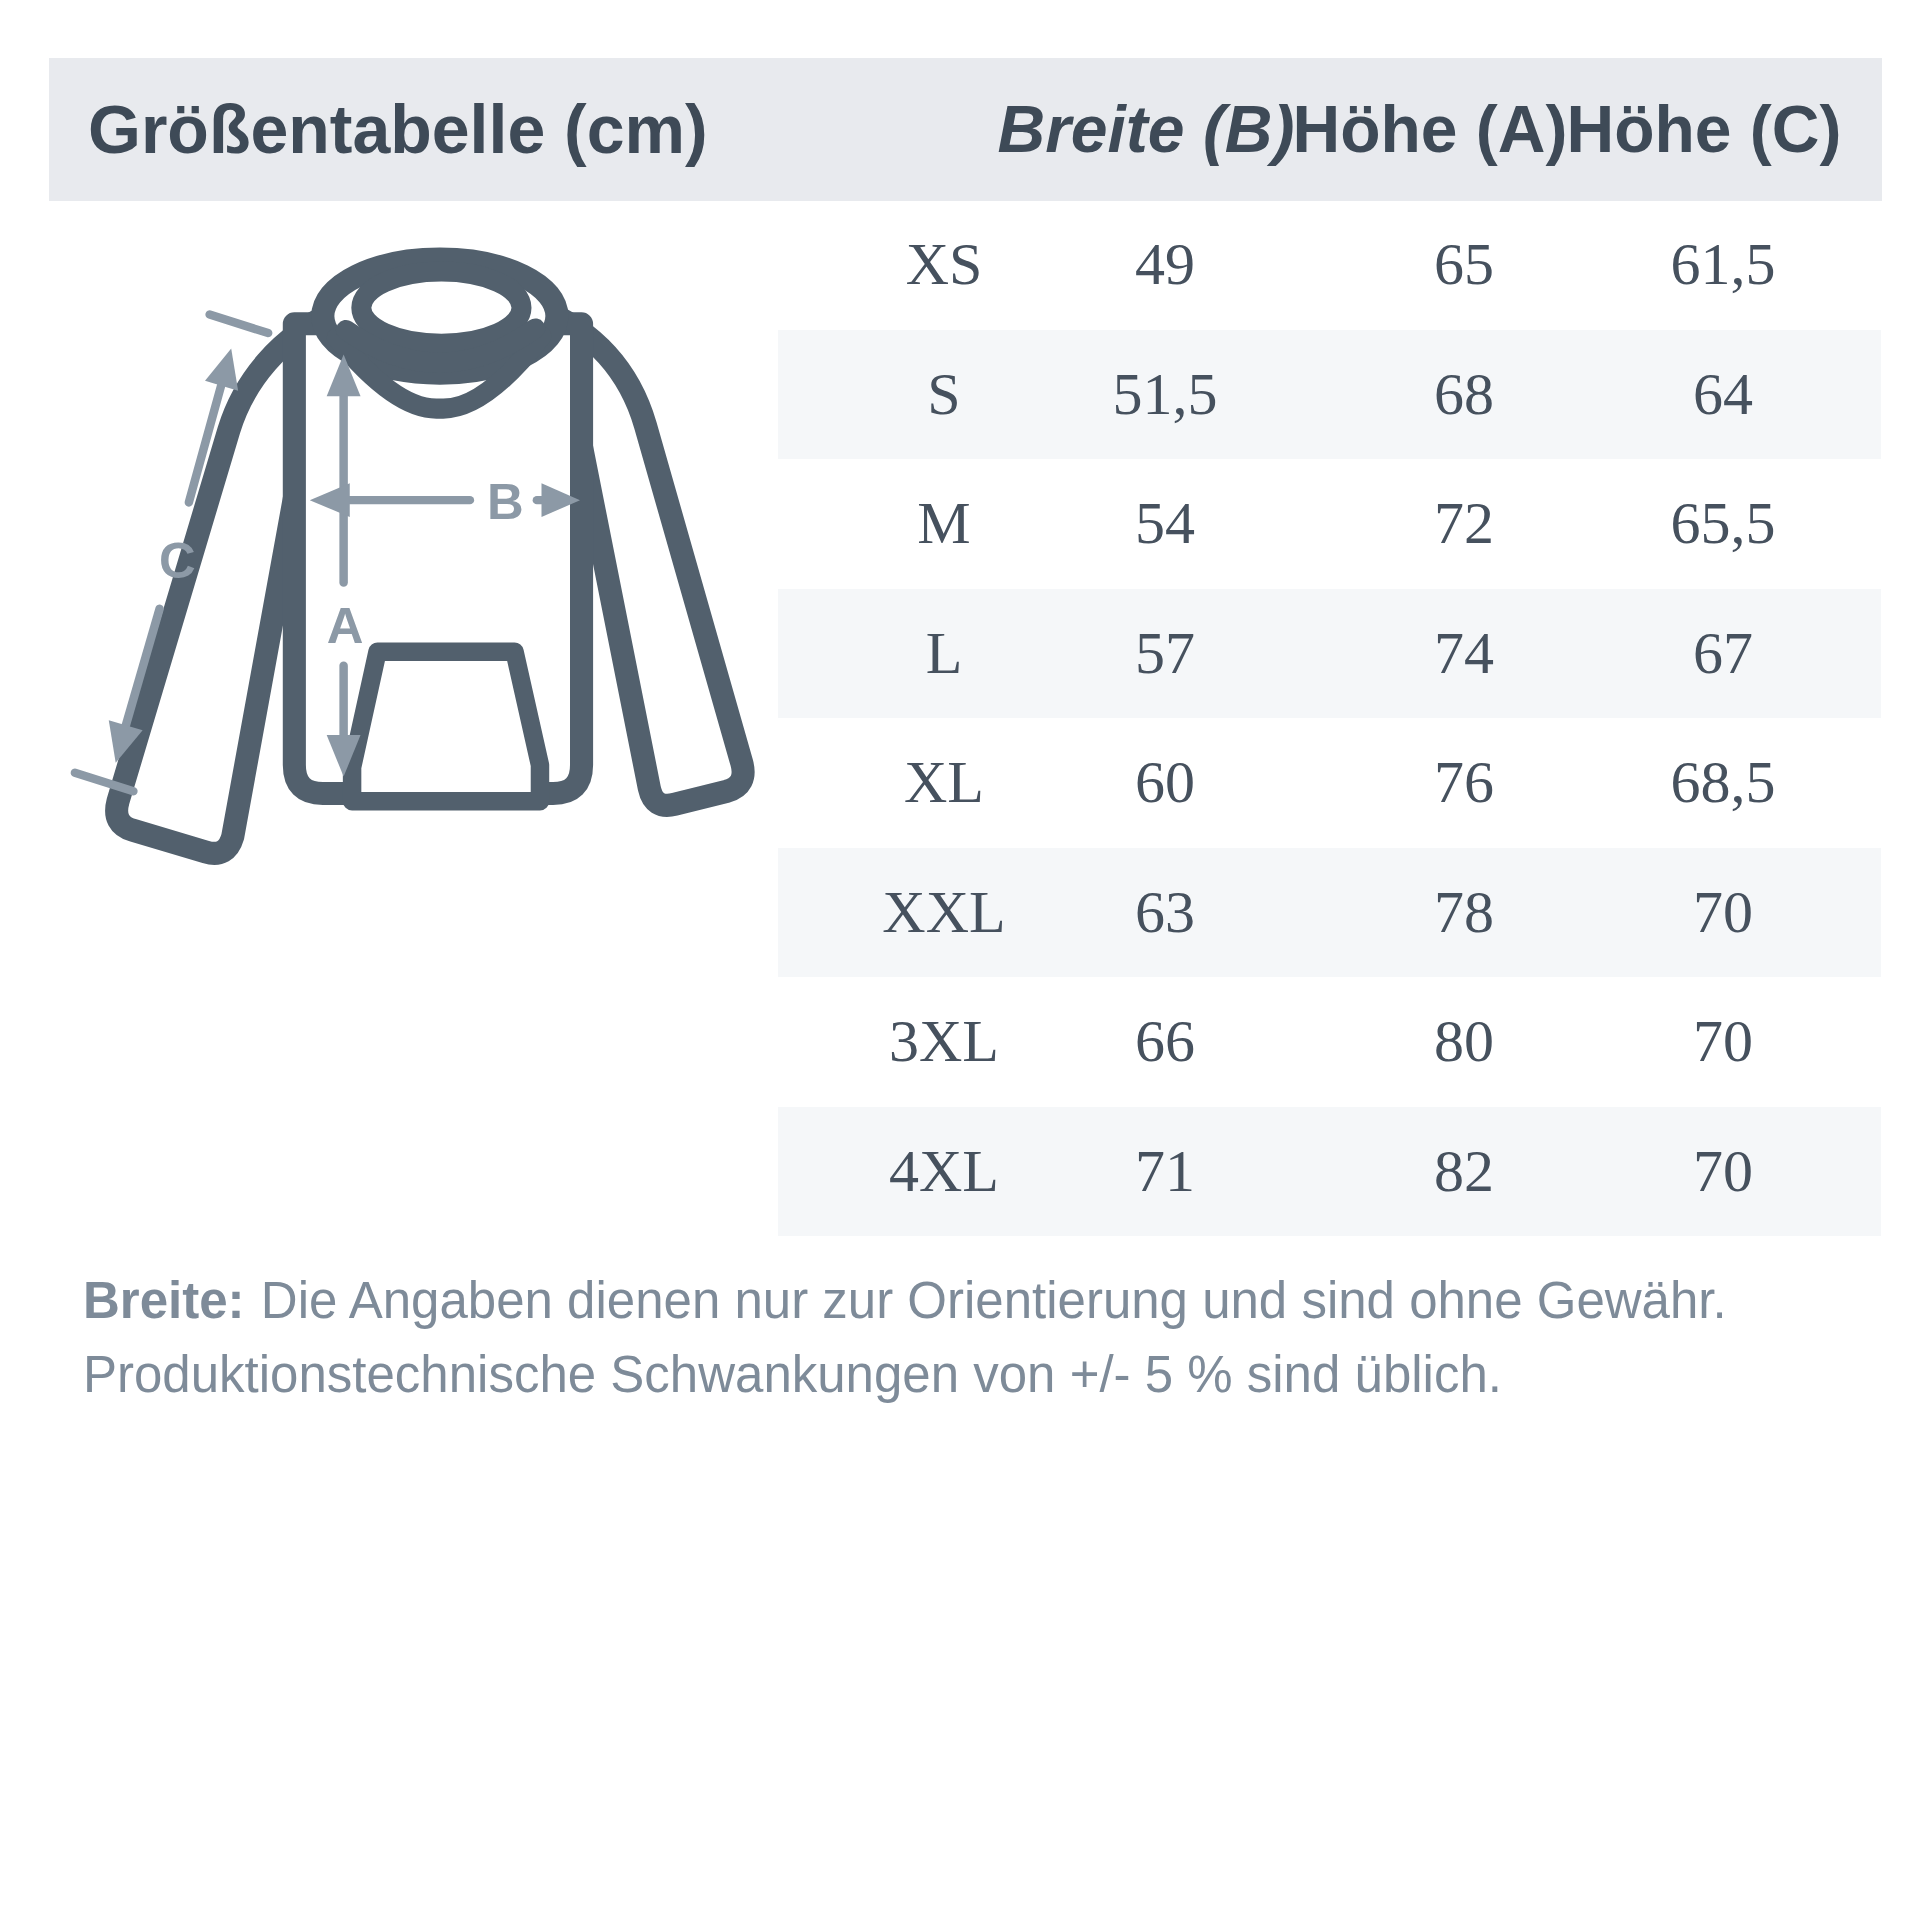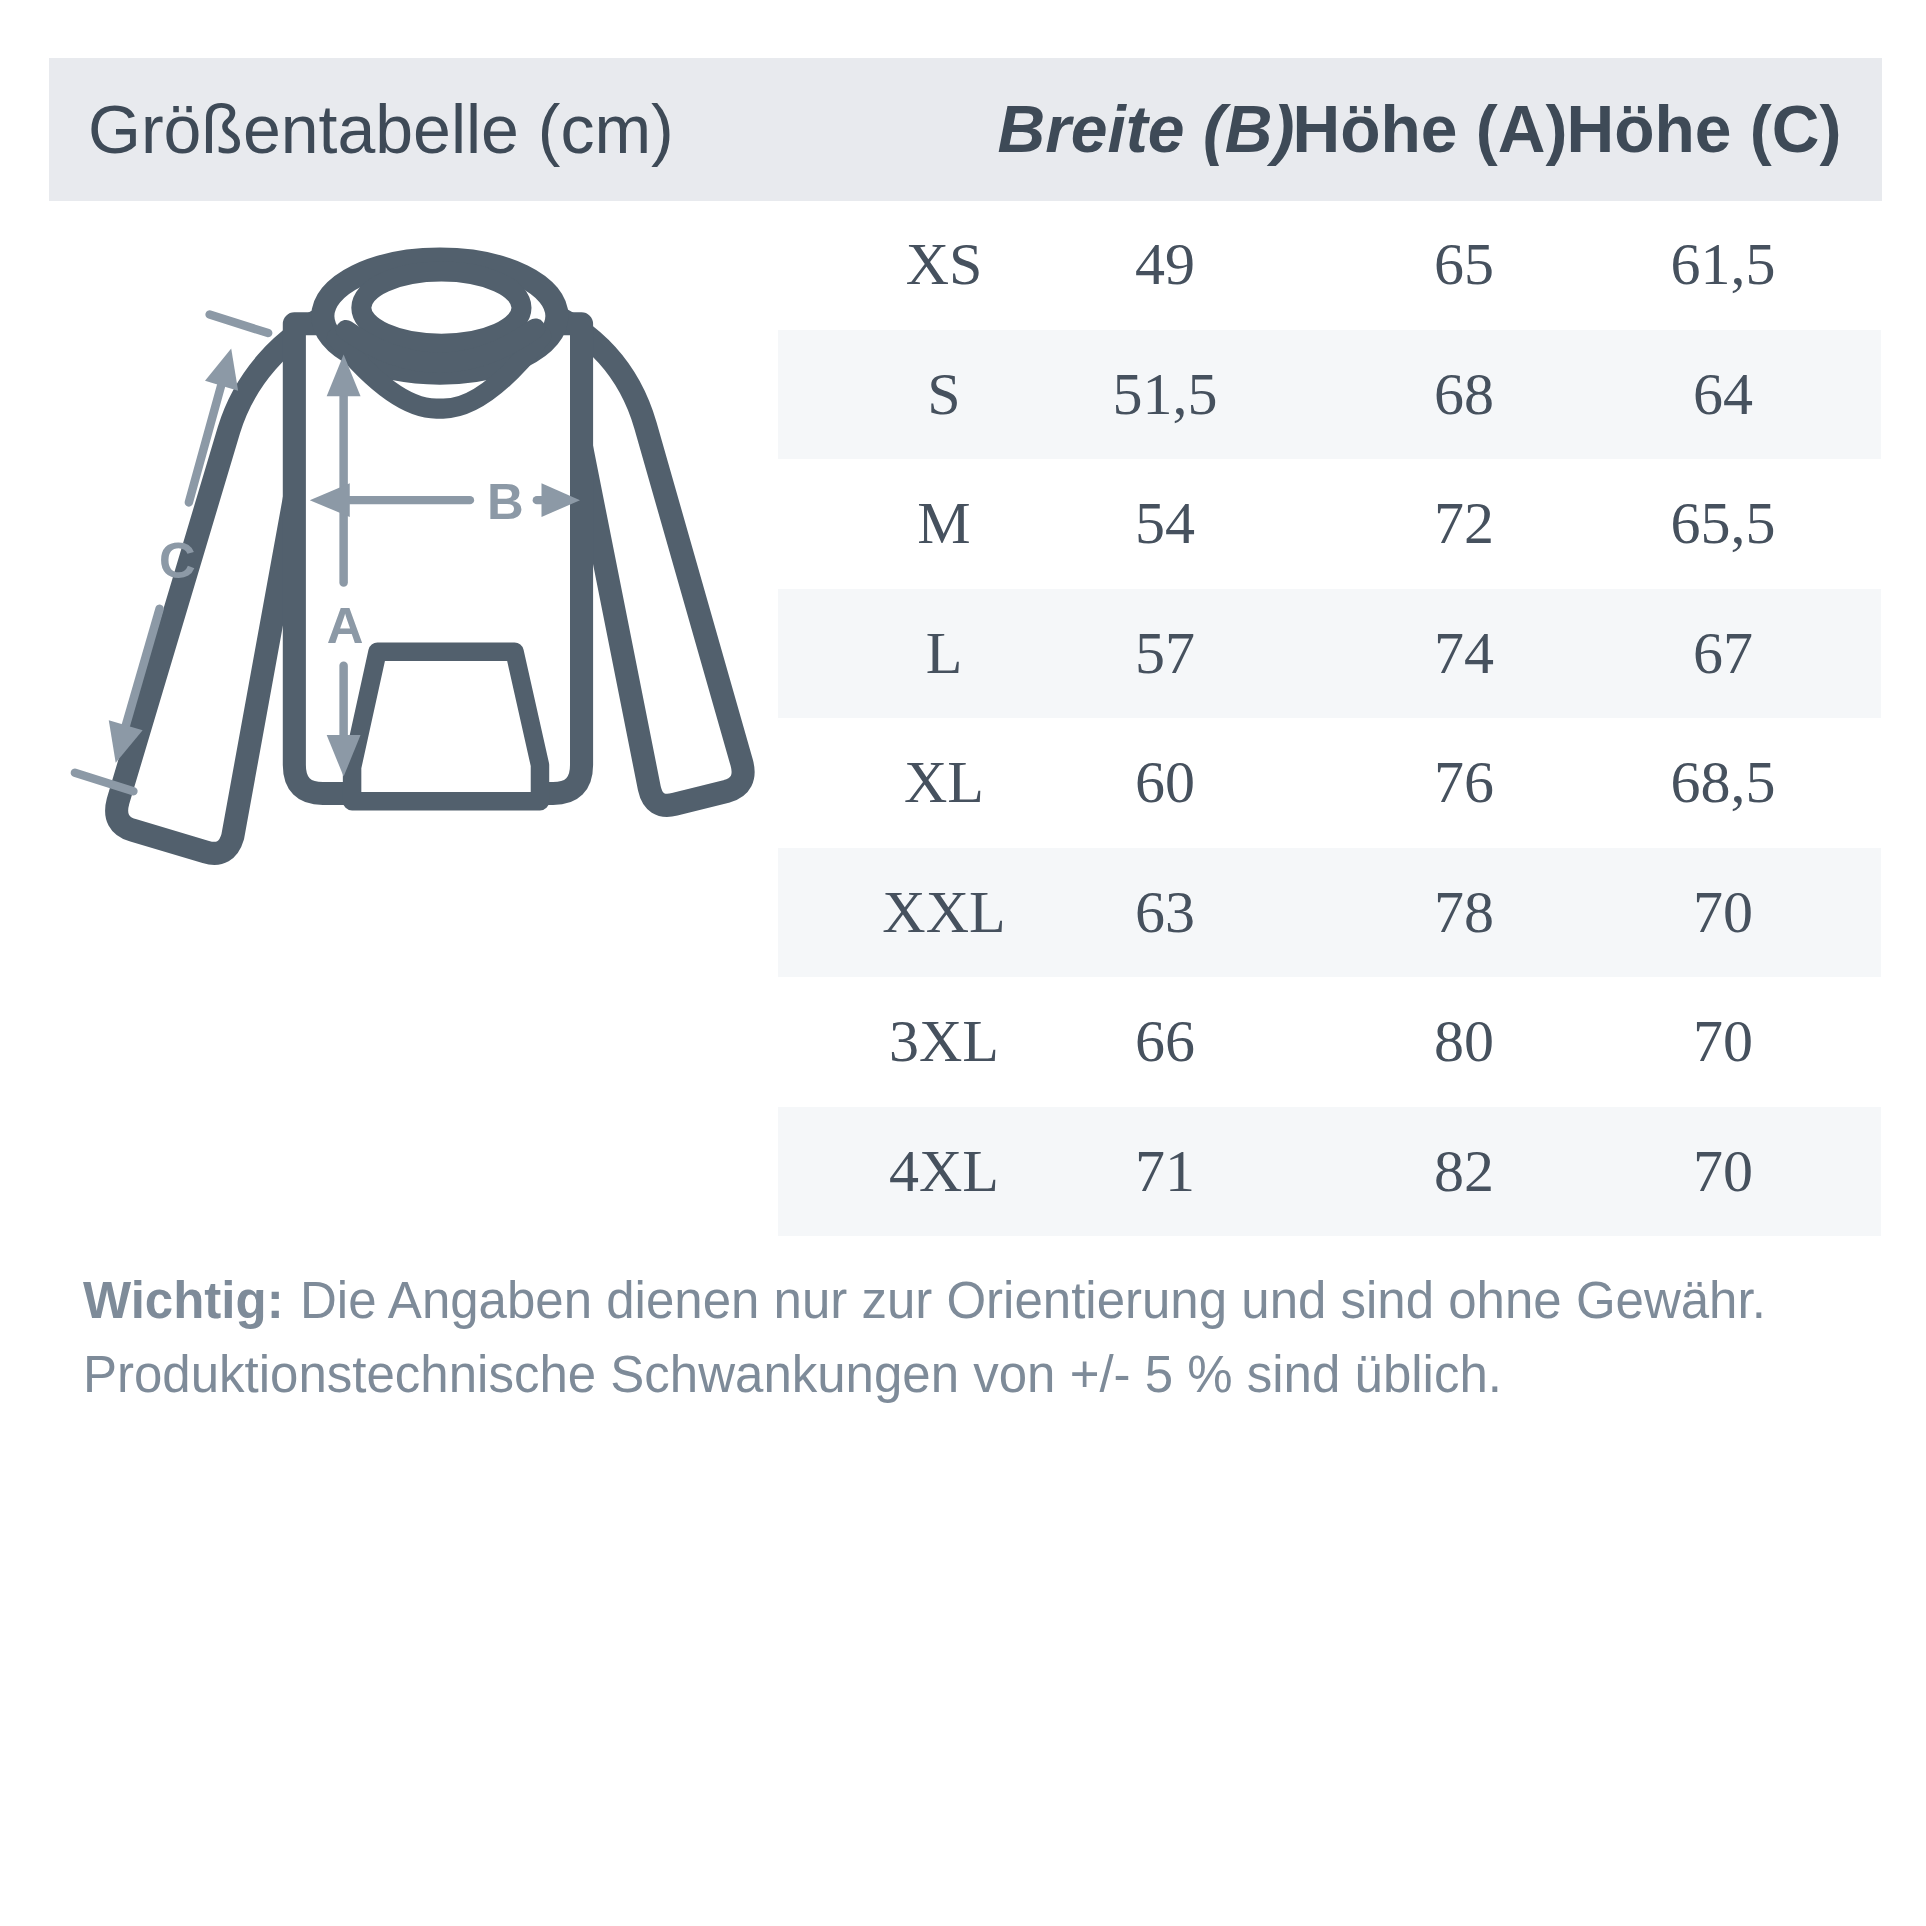--- a/index.html
+++ b/index.html
@@ -15,21 +15,21 @@
   .header-bar {
     position: absolute;
     left: 49px; top: 58px;
     width: 1833px; height: 143px;
     background: #e8eaee;
   }
   .title {
     position: absolute;
     left: 39px; top: 0;
     height: 143px; line-height: 143px;
-    font-size: 68px; font-weight: normal;
+    font-size: 68px; font-weight: bold;
     color: #3e4a57;
     white-space: nowrap;
   }
   .col-head {
     position: absolute;
     top: 0; height: 143px; line-height: 143px;
     transform: translateX(-50%);
     font-size: 66px; font-weight: bold;
     color: #3e4a57;
     white-space: nowrap;
@@ -176,18 +176,18 @@
       <polygon points="150,990 185,948 141,935"></polygon>
     </g>
     <g fill="#8c99a6" font-family="Liberation Sans, sans-serif" font-size="66" font-weight="600" text-anchor="middle">
       <text x="448" y="834">A</text>
       <text x="656" y="673">B</text>
       <text x="230" y="750">C</text>
     </g>
   </svg>
 
   <div class="note">
-    <div><span class="note-label">Wichtig:</span><span>Die Angaben dienen nur zur Orientierung und sind ohne Gewähr.</span></div>
+    <div><span class="note-label">Breite:</span><span>Die Angaben dienen nur zur Orientierung und sind ohne Gewähr.</span></div>
     <div><span>Produktionstechnische Schwankungen von +/- 5 % sind üblich.</span></div>
   </div>
 
 </div>
 
 
 </body></html>

